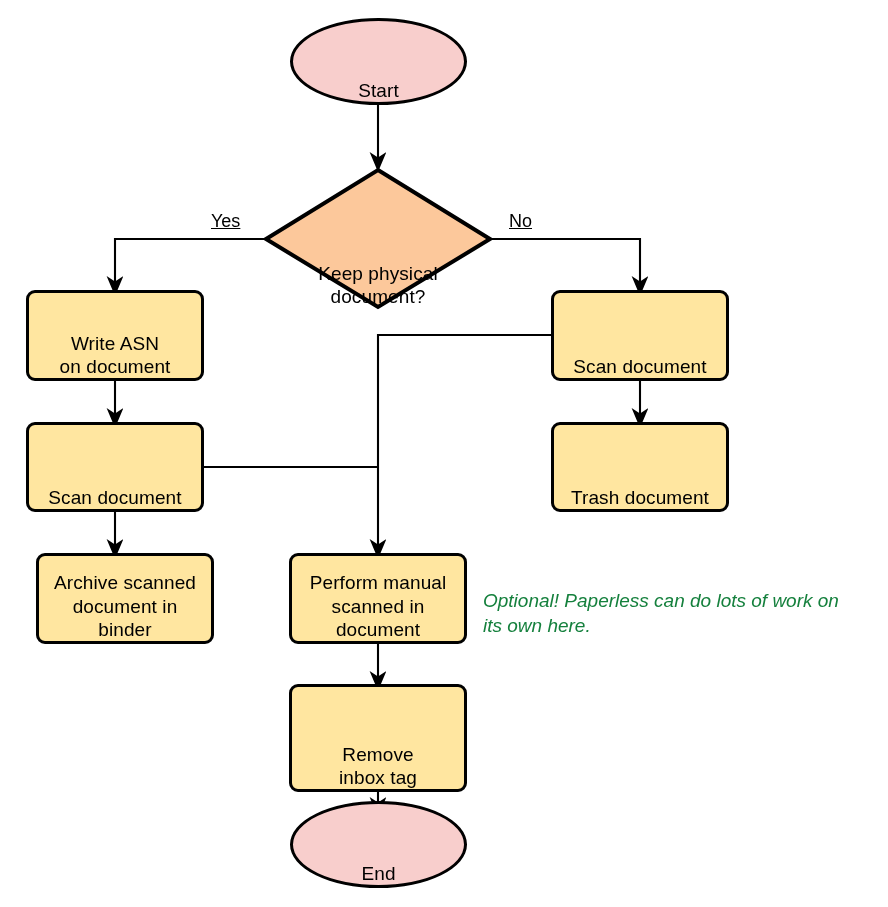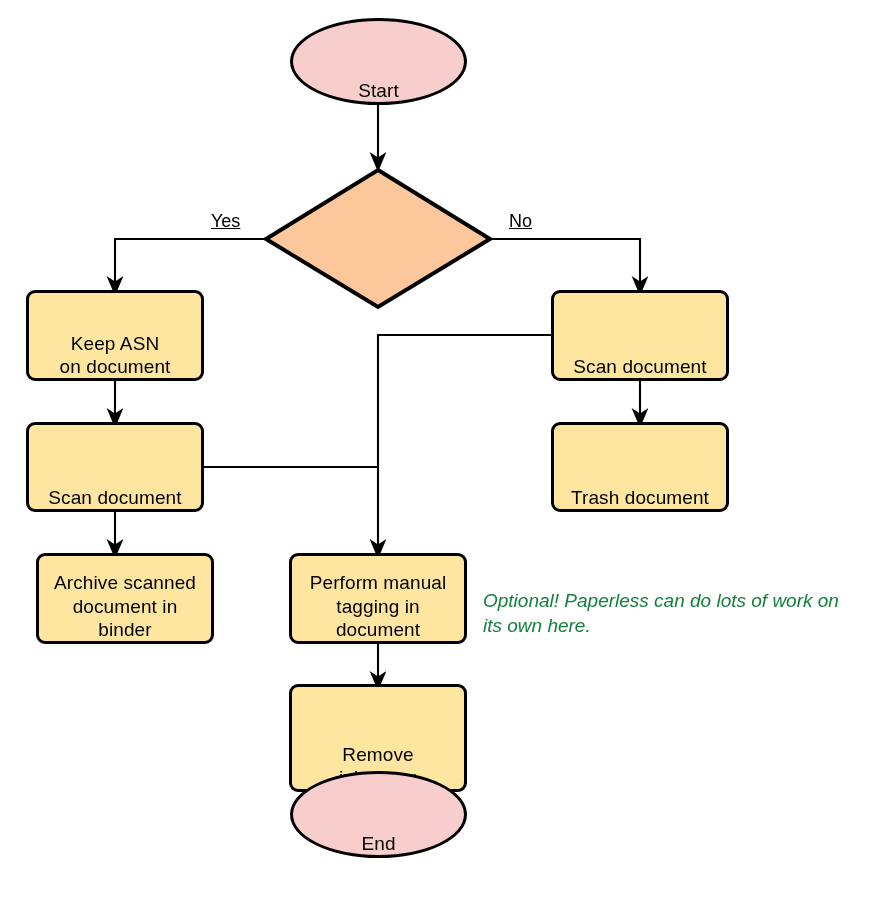--- a/index.html
+++ b/index.html
@@ -111,24 +111,30 @@
       <path d="M378,644 L378,682" marker-end="url(#arrow)"></path>
 
       <path d="M378,771 L378,808" marker-end="url(#arrow)"></path>
     </g>
   </svg>
 
   <div class="node node-terminal" style="left:290px; top:18px; width:177px; height:87px;">
     <span>Start</span>
   </div>
 
+  <div class="node node-decision" style="left:266px; top:170px; width:224px; height:138px;">
+    <span class="decision-label">
+      <span class="nl">Keep physical</span>
+      <span class="nl">document?</span>
+    </span>
+  </div>
 
   <div class="node node-process" style="left:26px; top:290px; width:178px; height:91px;">
     <span>
-      <span class="nl">Keep ASN</span>
+      <span class="nl">Write ASN</span>
       <span class="nl">on document</span>
     </span>
   </div>
 
   <div class="node node-process" style="left:26px; top:422px; width:178px; height:90px;">
     <span>Scan document</span>
   </div>
 
   <div class="node node-process" style="left:36px; top:553px; width:178px; height:91px;">
     <span>
@@ -142,33 +148,33 @@
     <span>Scan document</span>
   </div>
 
   <div class="node node-process" style="left:551px; top:422px; width:178px; height:90px;">
     <span>Trash document</span>
   </div>
 
   <div class="node node-process" style="left:289px; top:553px; width:178px; height:91px;">
     <span>
       <span class="nl">Perform manual</span>
-      <span class="nl">tagging in</span>
+      <span class="nl">scanned in</span>
       <span class="nl">document</span>
     </span>
   </div>
 
   <div class="node node-process" style="left:289px; top:684px; width:178px; height:108px;">
     <span>
       <span class="nl">Remove</span>
       <span class="nl">inbox tag</span>
     </span>
   </div>
 
-  <div class="node node-terminal" style="left:290px; top:771px; width:177px; height:87px;">
+  <div class="node node-terminal" style="left:290px; top:801px; width:177px; height:87px;">
     <span>End</span>
   </div>
 
   <span class="edge-label" style="left:211px; top:211px;">Yes</span>
 
   <span class="edge-label" style="left:509px; top:211px;">No</span>
 
   <div class="note" style="left:483px; top:588px; width:400px;">
     <span class="nl">Optional! Paperless can do lots of work on</span>
     <span class="nl">its own here.</span>

